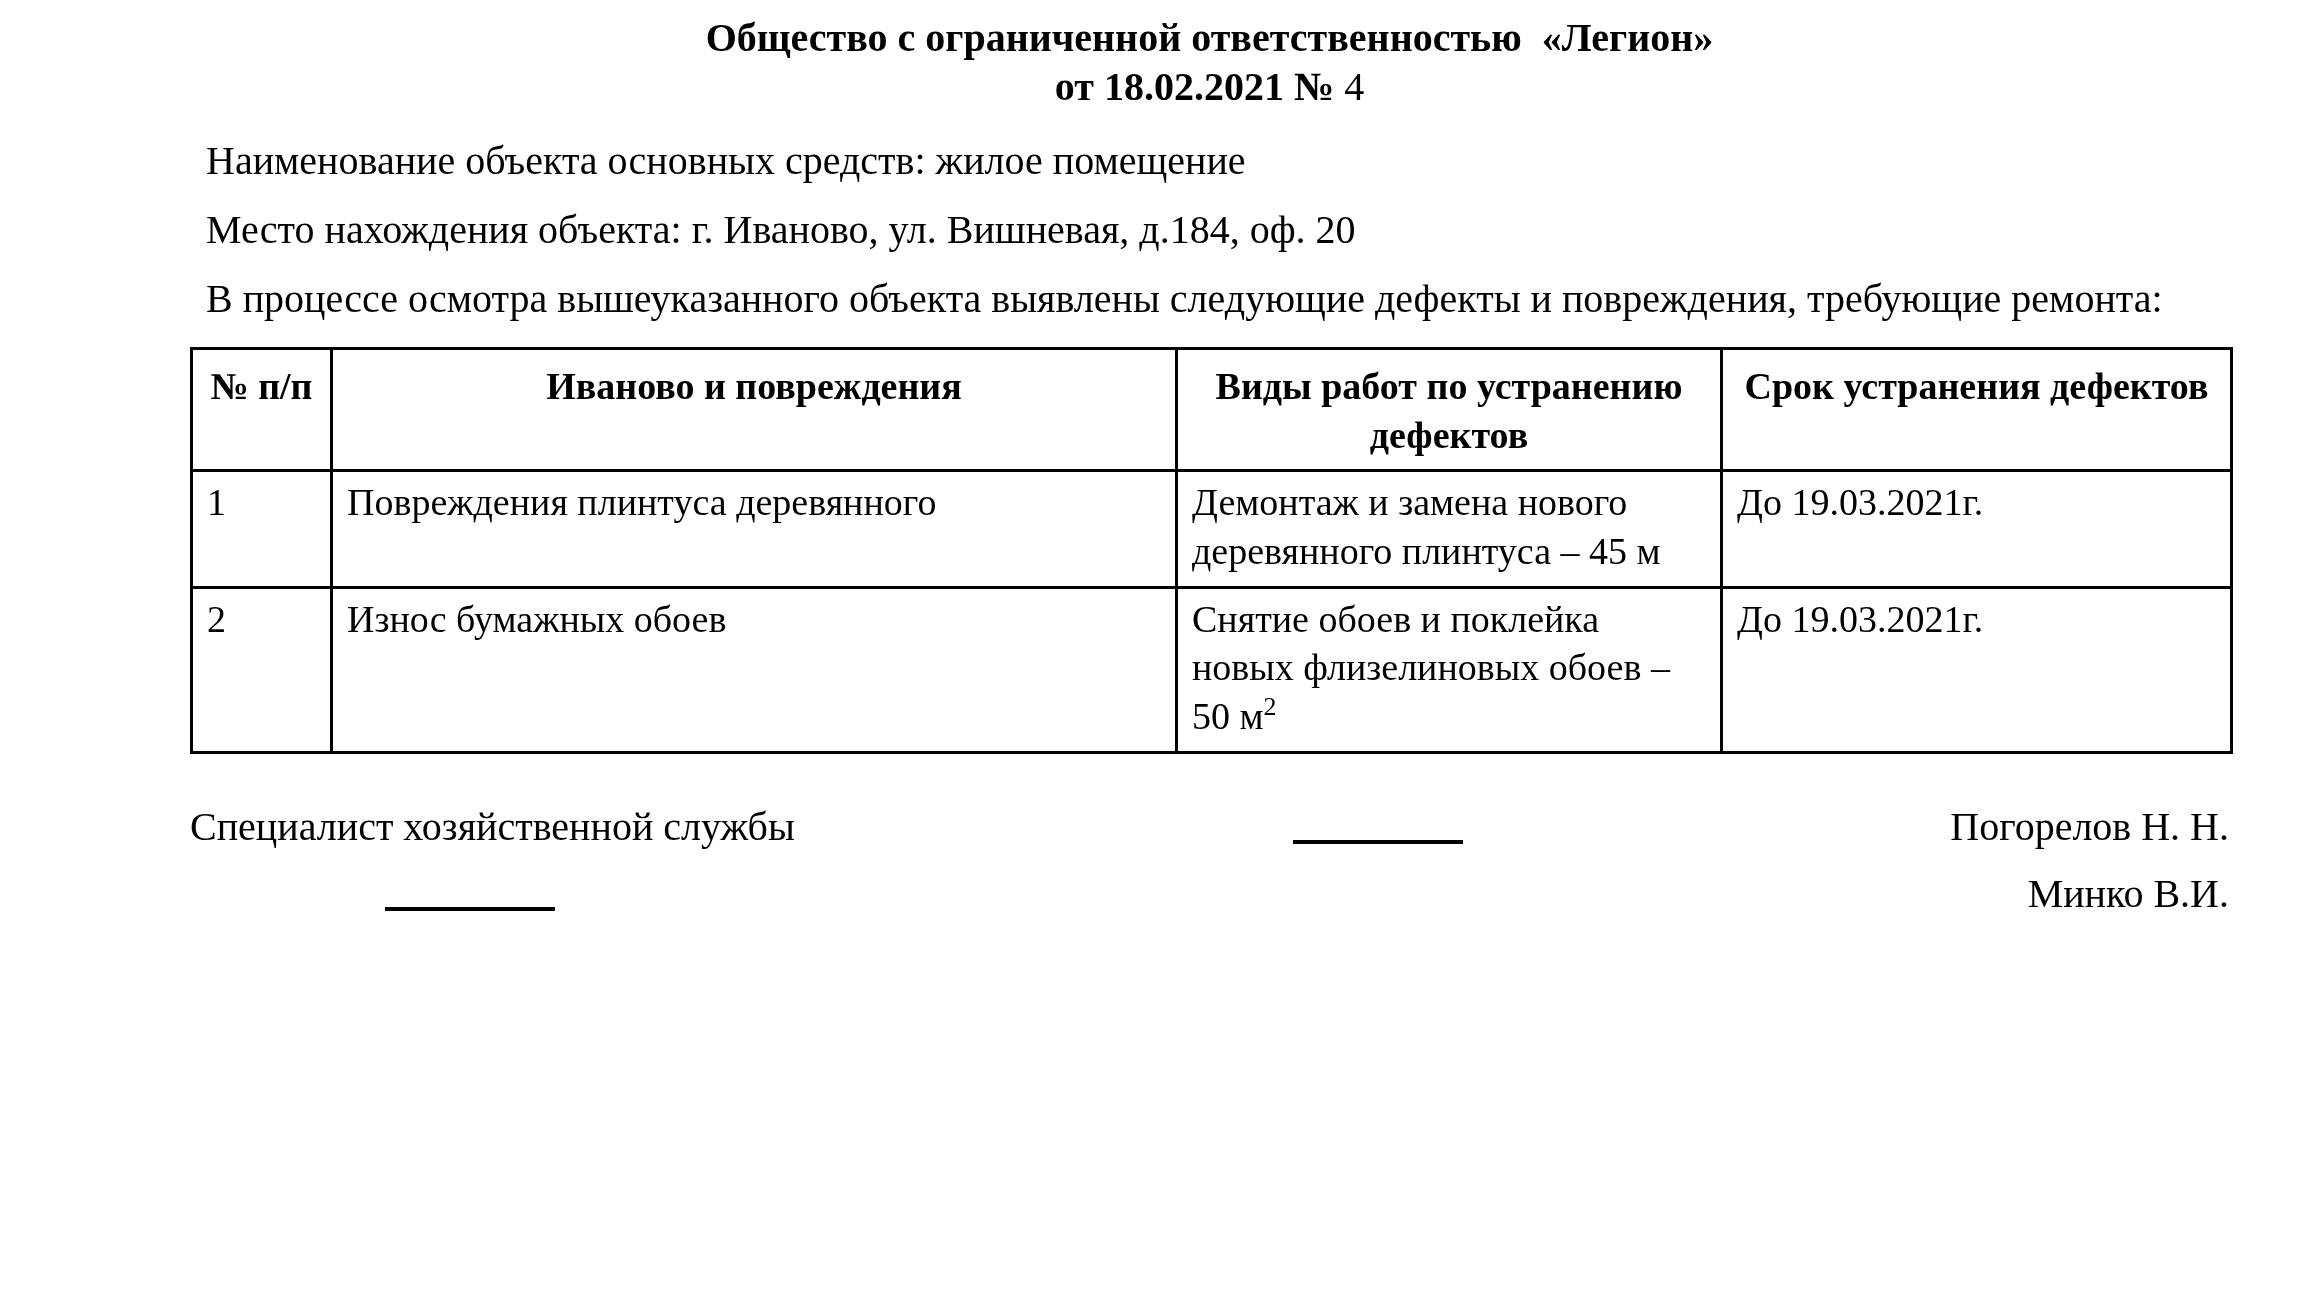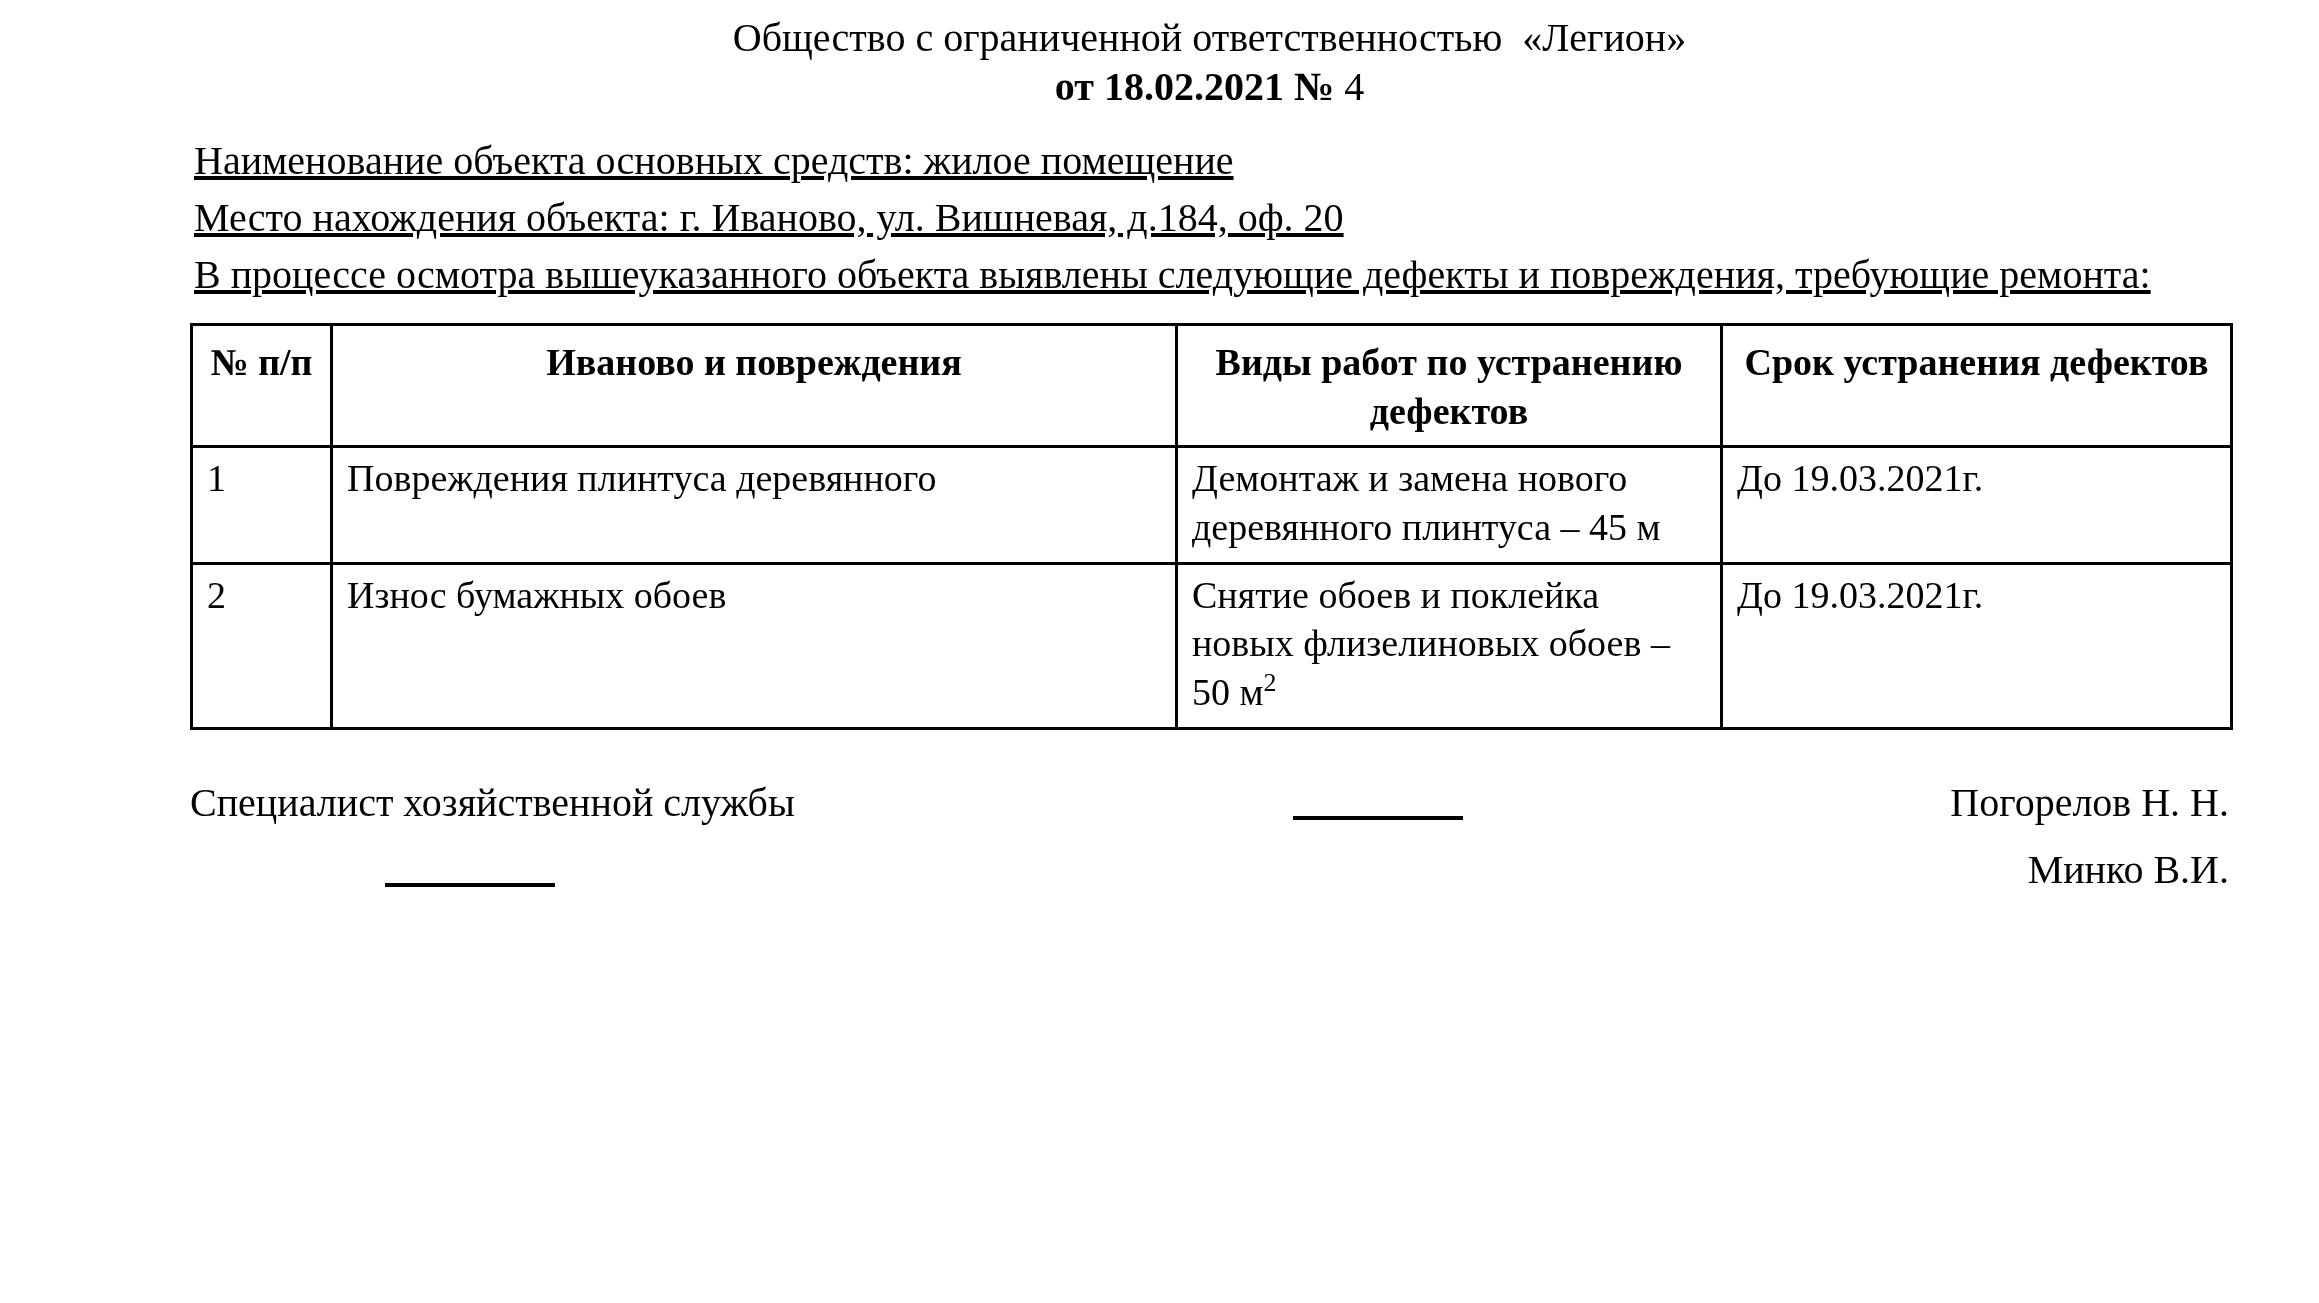--- a/index.html
+++ b/index.html
@@ -19,35 +19,35 @@
     width: 2319px;
     height: 1303px;
     box-sizing: border-box;
     padding: 14px 90px 0 190px;
   }
   .head-line {
     text-align: center;
     font-size: 40px;
     line-height: 1.22;
     white-space: pre;
+    font-weight: bold;
   }
   .head-line.bold {
     font-weight: bold;
   }
   .head-line .reg {
     font-weight: normal;
   }
   .intro {
     margin-top: 22px;
     font-size: 40px;
     line-height: 1.33;
   }
   .intro p {
-    margin: 4px;
-    text-decoration: underline;
+    margin: 16px;
   }
   table.defects {
     margin-top: 22px;
     border-collapse: collapse;
     width: 2040px;
     table-layout: fixed;
   }
   table.defects td, table.defects th {
     border: 3px solid #000000;
     padding: 6px 14px 10px 14px;

